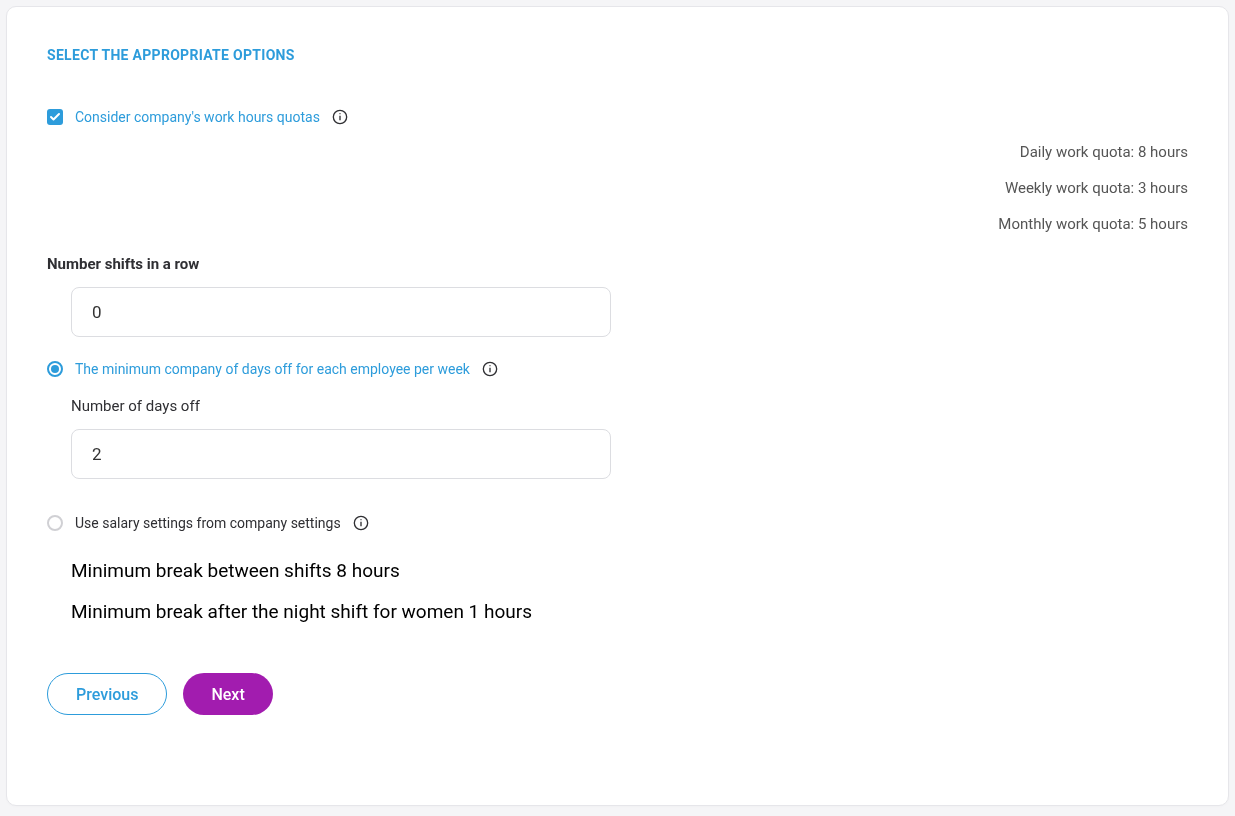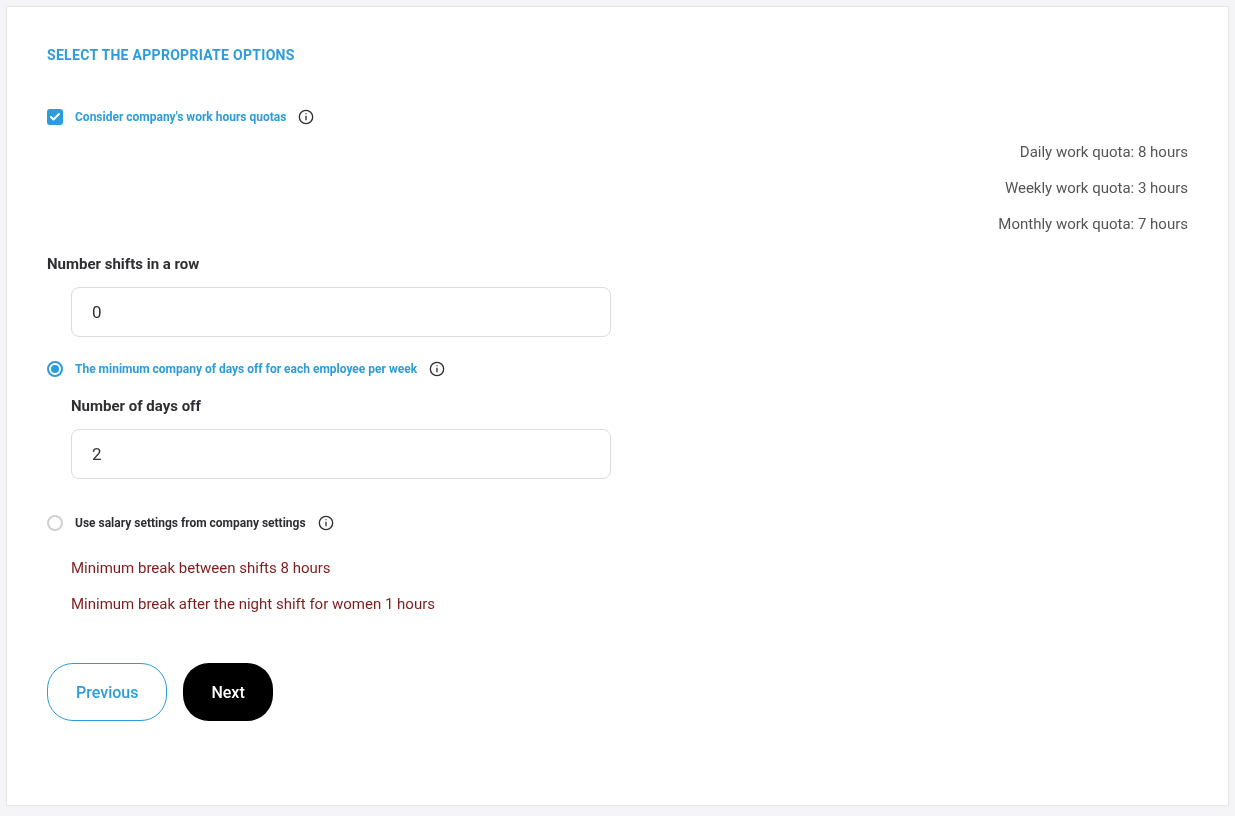--- a/index.html
+++ b/index.html
@@ -6,21 +6,21 @@
     body {
       background: #f5f5f7;
       font-family: -apple-system, BlinkMacSystemFont, "Segoe UI", Roboto, "Helvetica Neue", Arial, sans-serif;
       padding: 6px;
       font-size: 15px;
       color: #333;
     }
     .card {
       background: #fff;
       border: 1px solid #e6e6ea;
-      border-radius: 1px;
+      border-radius: 10px;
       padding: 40px 40px 48px 40px;
       box-shadow: 0 1px 3px rgba(0,0,0,0.02);
       min-height: 800px;
       position: relative;
     }
     .section-title {
       color: #2d9cdb;
       font-weight: 700;
       font-size: 14px;
       letter-spacing: 0.3px;
@@ -61,22 +61,22 @@
       border-color: #2d9cdb;
     }
     .radio.checked::after {
       content: "";
       width: 8px;
       height: 8px;
       border-radius: 50%;
       background: #2d9cdb;
     }
     .option-label {
-      font-weight: 700;
-      font-size: 12px;
+      font-weight: 400;
+      font-size: 14px;
       color: #2f2f33;
     }
     .option-label.active { color: #2d9cdb; }
     .info-icon {
       width: 16px;
       height: 16px;
       color: #2f2f33;
       flex-shrink: 0;
       display: inline-flex;
     }
@@ -93,70 +93,70 @@
     }
     .quota-line:last-child { margin-bottom: 0; }
     .field-label {
       font-weight: 700;
       font-size: 15px;
       color: #2f2f33;
       margin-bottom: 14px;
       margin-top: 6px;
     }
     .field-label.sub {
-      font-weight: 700;
+      font-weight: 400;
       margin-left: 24px;
     }
     .text-input {
       width: 540px;
       height: 50px;
       border: 1px solid #dcdde1;
       border-radius: 8px;
       padding: 0 20px;
       font-size: 17px;
       color: #333;
       outline: none;
       margin-left: 24px;
       margin-bottom: 24px;
       font-family: inherit;
     }
     .breaks-block {
       margin-left: 24px;
       margin-top: 28px;
     }
     .break-line {
-      color: #7f1d1d;
-      font-size: 15px;
+      color: #000000;
+      font-size: 19px;
       margin-bottom: 18px;
     }
     .button-row {
       margin-top: 50px;
       display: flex;
       gap: 16px;
     }
     .btn {
-      height: 58px;
+      height: 42px;
       padding: 0 28px;
       border-radius: 26px;
       font-size: 16px;
       font-weight: 500;
       cursor: pointer;
       border: none;
       display: inline-flex;
       align-items: center;
       justify-content: center;
       font-family: inherit;
     }
     .btn-secondary {
       background: #fff;
       color: #2d9cdb;
       border: 1px solid #2d9cdb;
     }
     .btn-primary {
-      background: #000000;
+      background: #a21caf;
       color: #fff;
     }
   </style>
 </head>
 <body>
 
 <div class="card">
   <div class="section-title">SELECT THE APPROPRIATE OPTIONS</div>
 
   
@@ -171,21 +171,21 @@
       <svg viewBox="0 0 24 24" width="16" height="16" fill="none" stroke="currentColor" stroke-width="2">
           <circle cx="12" cy="12" r="10"></circle>
           <line x1="12" y1="10" x2="12" y2="17"></line>
           <circle cx="12" cy="7" r="1" fill="currentColor" stroke="none"></circle>
         </svg>
     </span>
   </div>
   <div class="quota-block">
     <div class="quota-line">Daily work quota: 8 hours</div>
     <div class="quota-line">Weekly work quota: 3 hours</div>
-    <div class="quota-line">Monthly work quota: 7 hours</div>
+    <div class="quota-line">Monthly work quota: 5 hours</div>
   </div>
 
   
   <div class="field-label">Number shifts in a row</div>
   <input class="text-input" type="text" value="0" style="">
 
   
   <div class="option-row">
     <span class="radio checked"></span>
     <span class="option-label active">The minimum company of days off for each employee per week</span>

